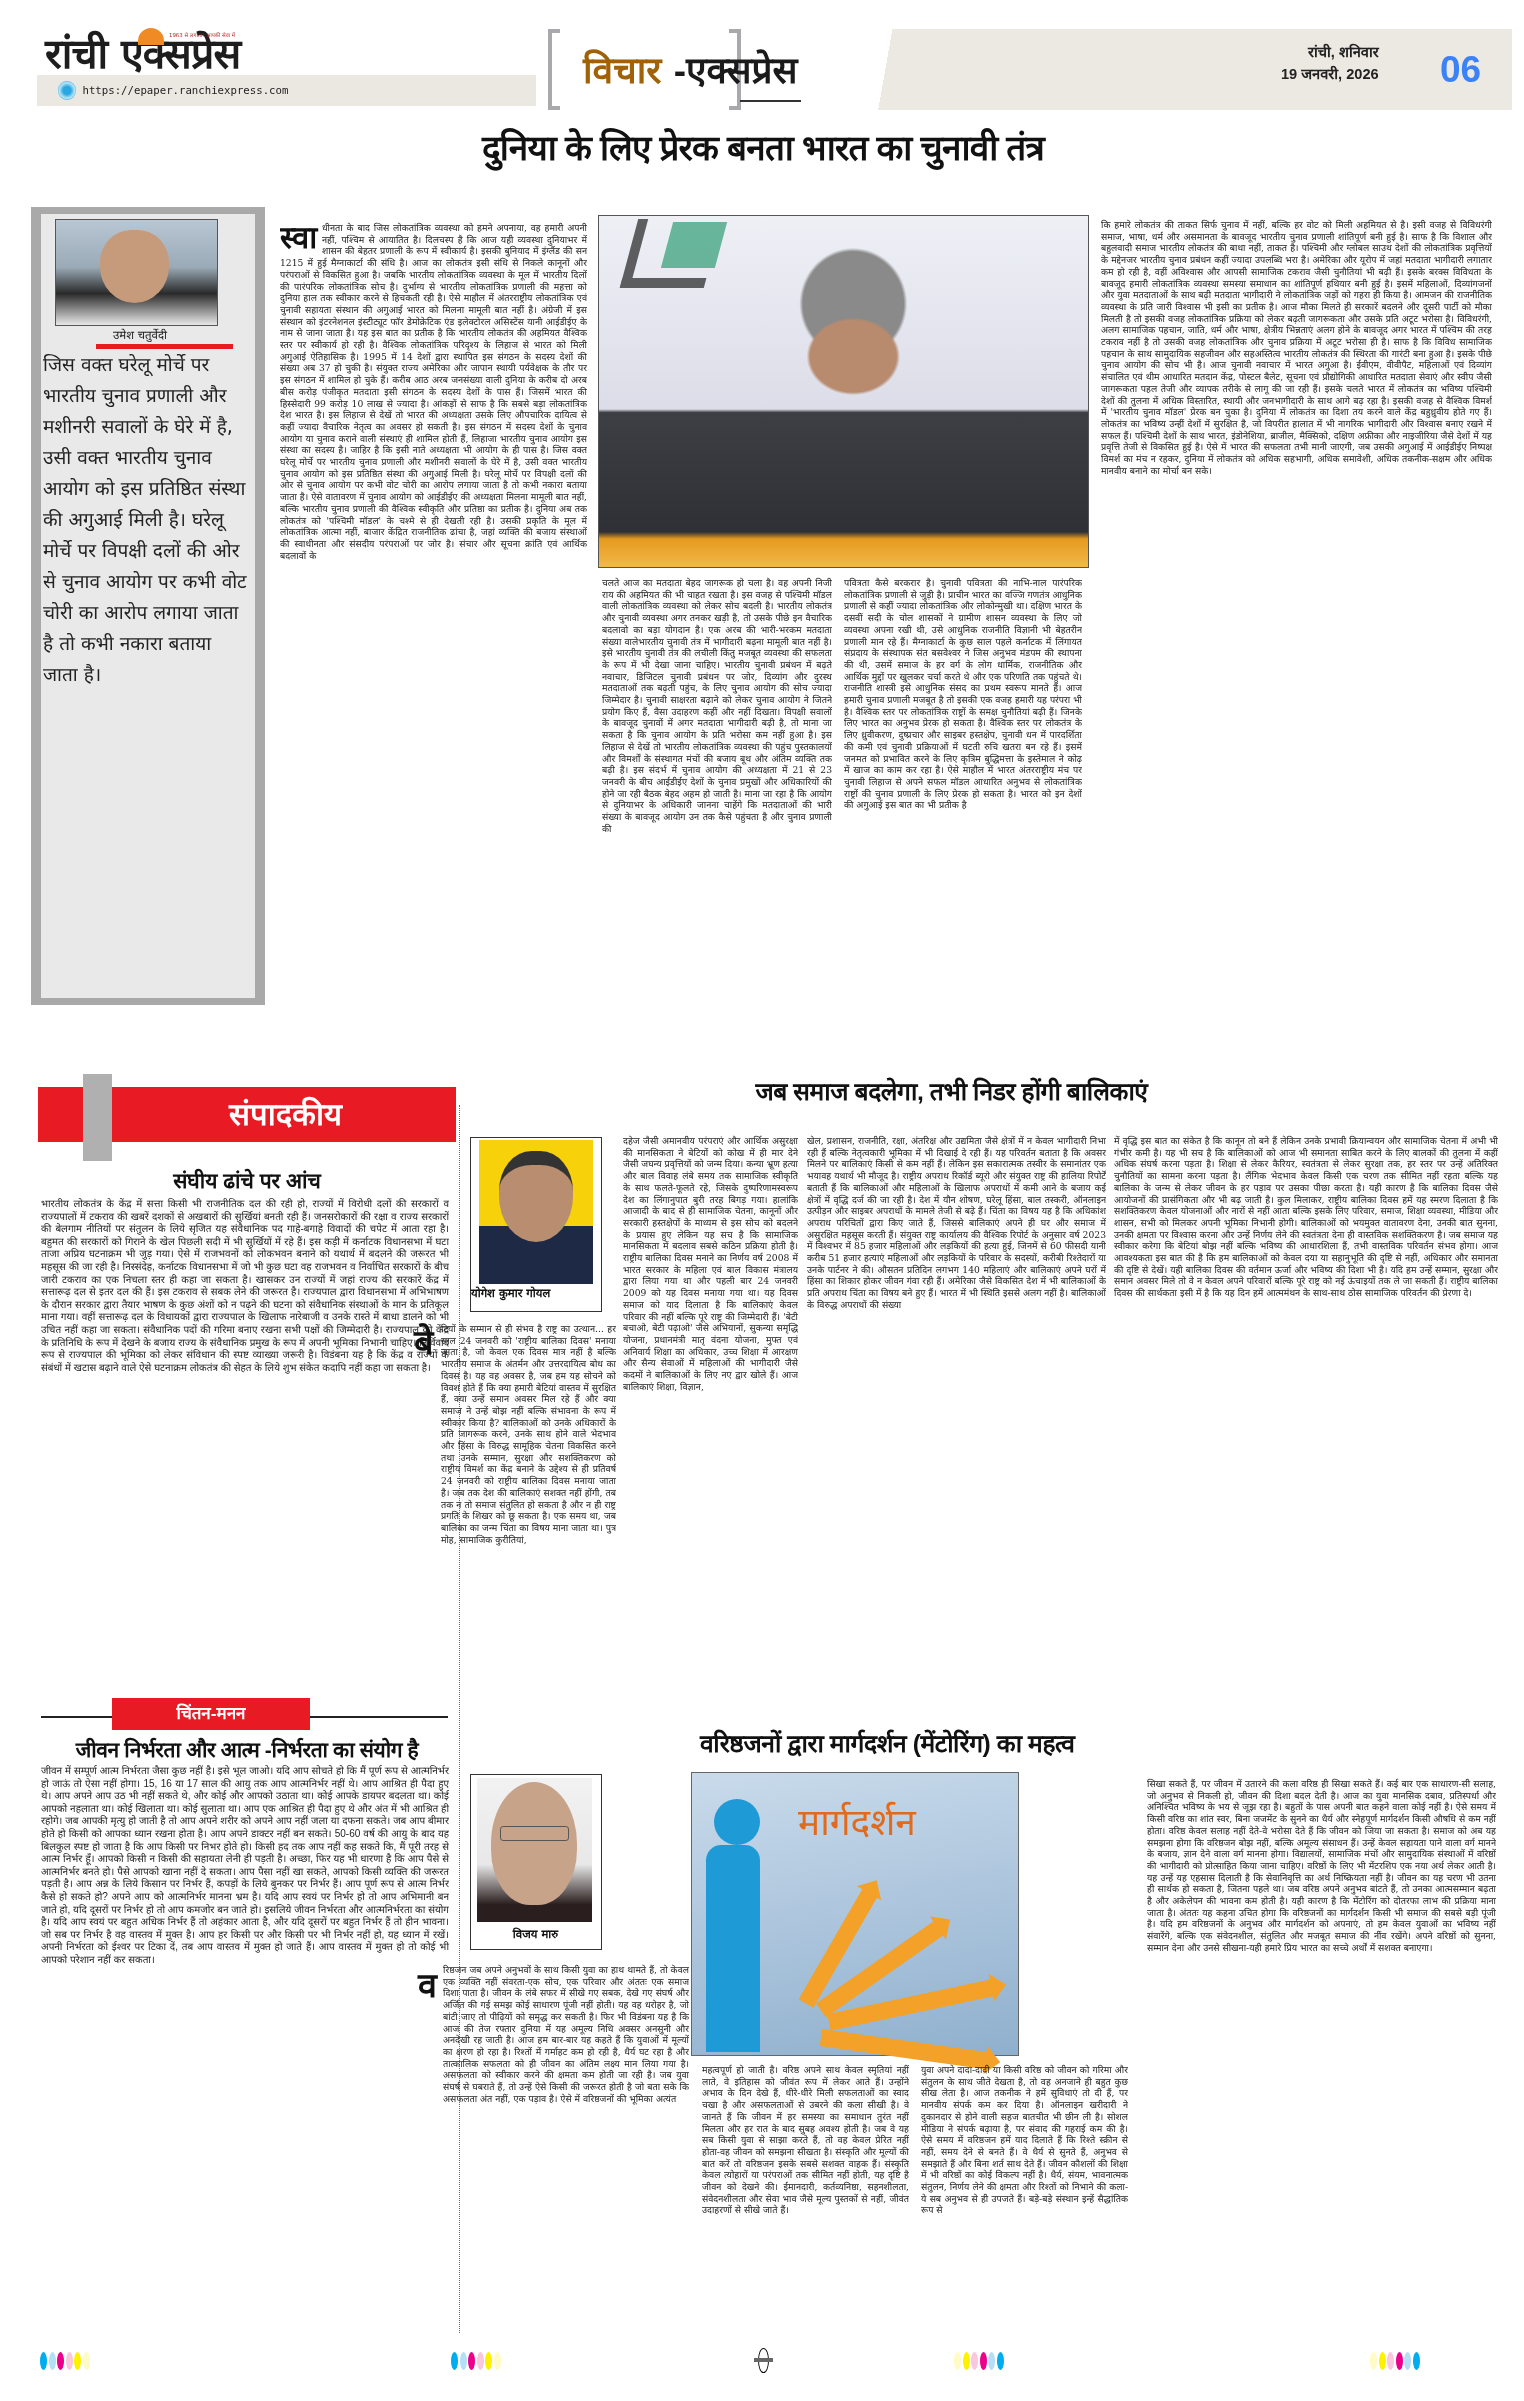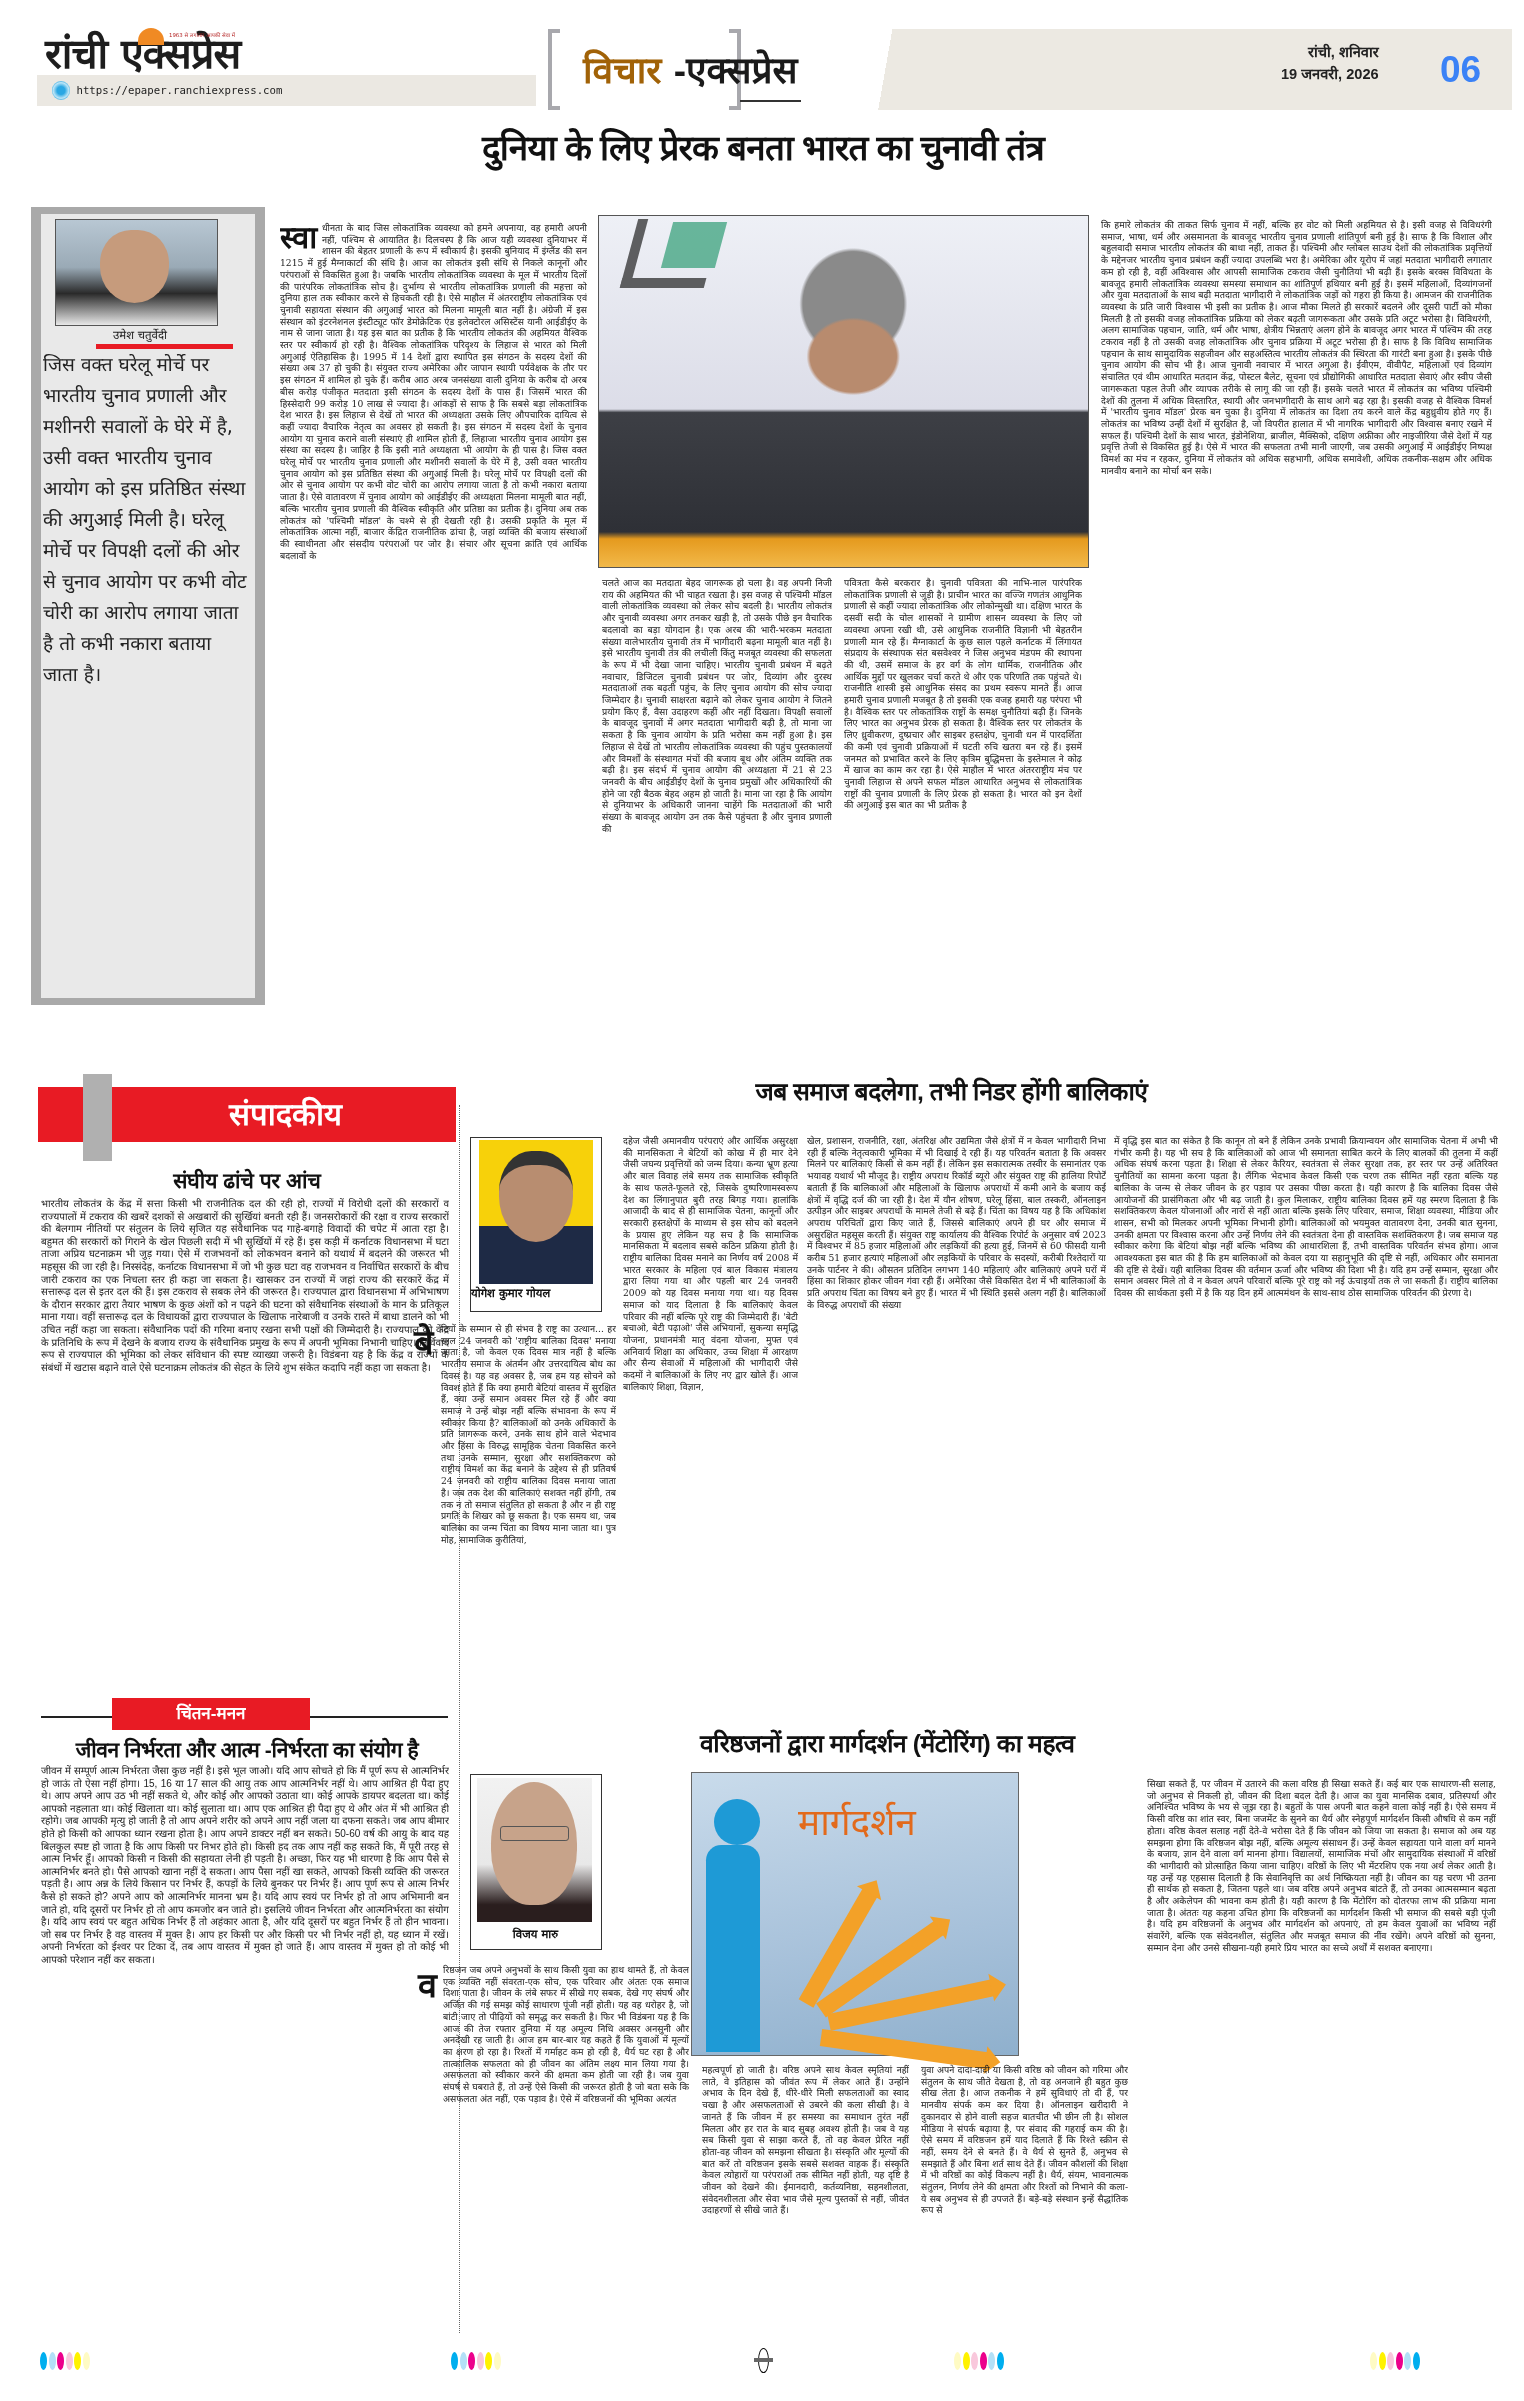--- a/index.html
+++ b/index.html
@@ -3,21 +3,21 @@
 <meta charset="utf-8">
 <style>
   * { box-sizing: border-box; margin: 0; padding: 0; }
   html, body { width: 1524px; height: 2401px; background: #ffffff; overflow: hidden; }
   body { position: relative; font-family: "DejaVu Sans", "Liberation Sans", sans-serif; color: #1a1a1a; }
 
   .abs { position: absolute; }
   .logo { left: 37px; top: 31px; font-family: "DejaVu Serif", serif; font-weight: 900; font-size: 41px; color: #1d1d1d; letter-spacing: -0.8px; line-height: 46px; margin-left: 8px; }
   .logo-sun { left: 138px; top: 28px; width: 26px; height: 17px; border-radius: 26px 26px 0 0; background: #f08a24; }
   .logo-tag { left: 169px; top: 31px; font-size: 5.4px; color: #b21d1d; }
-  .url-bar { left: 37px; top: 75px; width: 499px; height: 31px; background: #ebe8e2; display: flex; align-items: center; padding-left: 15px; }
+  .url-bar { left: 37px; top: 75px; width: 499px; height: 31px; background: #ebe8e2; display: flex; align-items: center; padding-left: 21px; }
   .url-icon { width: 18.4px; height: 18.4px; border-radius: 50%; background: radial-gradient(circle, #2aa7e3 30%, #bfe6f7 60%, #2aa7e3 75%); margin-right: 6.1px; }
   .url-text { font-family: "DejaVu Sans Mono", monospace; font-size: 10.7px; color: #222; }
 
   
   .bracket { top: 29px; width: 12.3px; height: 81px; border: 4.6px solid #a8a8ad; }
   .bracket.l { left: 548px; border-right: none; }
   .bracket.r { left: 729px; border-left: none; }
   .section-title { left: 583px; top: 43px; font-family: "Liberation Sans", sans-serif; font-weight: 700; font-size: 37px; white-space: nowrap; }
   .section-title .a { color: #a16207; }
   .section-title .b { color: #1a1a1a; margin-left: 12.3px; }

